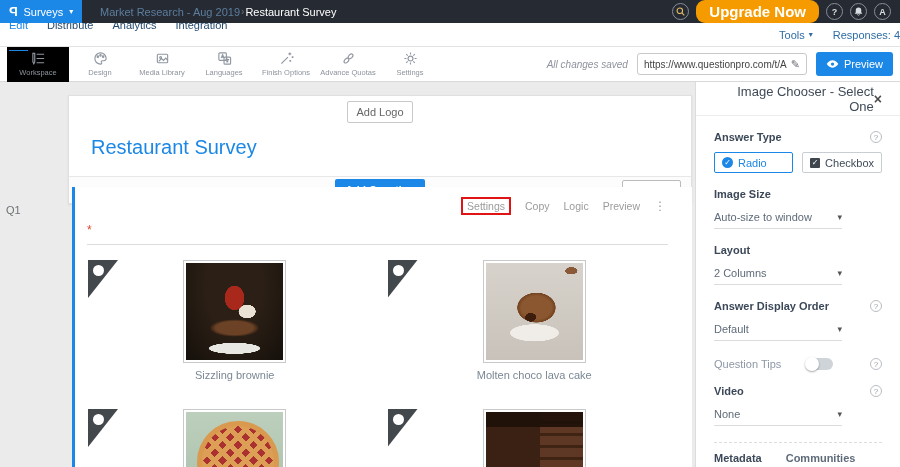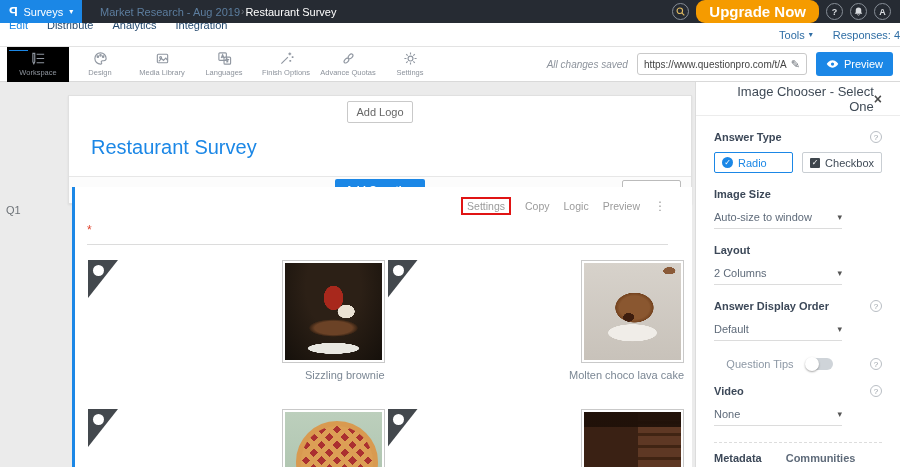--- a/index.html
+++ b/index.html
@@ -58,21 +58,21 @@
   .question-card { position:absolute; left:72px; top:105px; width:620px; height:300px; background:#fff; border-left:3px solid #1b87e6; }
   .q-actions { display:flex; justify-content:flex-end; align-items:center; gap:14px; padding:10px 26px 0 0; font-size:10.5px; color:#9b9b9b; }
   .q-action { cursor:pointer; }
   .settings-highlight { border:2px solid #e01414; padding:1px 4px; }
   .kebab { color:#9b9b9b; font-size:12px; cursor:pointer; }
   .q-text-row { display:flex; align-items:flex-start; gap:11px; margin:7px 24px 0 12px; padding-bottom:7px; border-bottom:1px solid #dcdcdc; cursor:text; }
   .required-marker { color:#e0442e; font-size:12px; padding-top:1px; }
   .q-text { color:#3c4858; font-size:13px; }
 
   .options-grid { display:grid; grid-template-columns:1fr 1fr; margin:15px 8px 0 10px; row-gap:27px; }
-  .option-cell { position:relative; display:flex; flex-direction:column; align-items:flex-end; cursor:pointer; }
+  .option-cell { position:relative; display:flex; flex-direction:column; align-items:center; cursor:pointer; }
   .flag { position:absolute; left:3px; top:0; width:30px; height:38px; background:#43484d; clip-path:polygon(0 0,100% 0,0 100%); cursor:pointer; }
   .flag-dot { position:absolute; left:5px; top:5px; width:11px; height:11px; border-radius:50%; background:#fff; }
   .img-frame { border:1px solid #c9c9c9; padding:2px; background:#fff; }
   .photo { width:97px; height:97px; }
   .caption { margin-top:6px; font-size:11px; color:#7b8794; min-height:13px; cursor:text; }
 
   .photo-brownie { background:
     radial-gradient(16px 20px at 50% 36%, #a8281c 0 60%, rgba(168,40,28,0) 62%),
     radial-gradient(14px 11px at 63% 50%, #eae2d4 0 60%, rgba(234,226,212,0) 62%),
     radial-gradient(34px 12px at 50% 67%, #6b4226 0 55%, rgba(67,40,21,.6) 70%, rgba(0,0,0,0) 72%),
@@ -106,21 +106,21 @@
   .help-circle { width:12px; height:12px; border:1px solid #b9bec4; border-radius:50%; color:#9aa1a8; font-size:8px; display:flex; align-items:center; justify-content:center; cursor:pointer; flex:none; }
   .answer-type-row { display:flex; gap:9px; margin-top:9px; }
   .chip { height:21px; border:1px solid #c9ced3; border-radius:2px; display:flex; align-items:center; gap:5px; padding:0 7px; font-size:11px; color:#3f4a56; background:#fff; cursor:pointer; }
   .chip-radio { width:93px; }
   .chip-checkbox { flex:1; }
   .chip.selected { border-color:#1b87e6; color:#1b87e6; }
   .check-circle { width:11px; height:11px; border-radius:50%; background:#1b87e6; color:#fff; font-size:8px; display:flex; align-items:center; justify-content:center; flex:none; }
   .check-square { width:10px; height:10px; background:#3f464d; color:#fff; font-size:8px; display:flex; align-items:center; justify-content:center; border-radius:1px; flex:none; }
   .sb-select { display:flex; justify-content:space-between; align-items:center; width:128px; margin-top:11px; padding-bottom:5px; border-bottom:1px solid #dcdcdc; font-size:11px; color:#5f6b7a; cursor:pointer; }
   .sb-caret { color:#555; font-size:9px; }
-  .tips-row { display:flex; align-items:center; margin-top:17px;text-align:center; }
+  .tips-row { display:flex; align-items:center; margin-top:17px; }
   .tips-row .sb-label { width:92px; }
   .toggle { width:27px; height:12px; background:#cfd4d9; border-radius:6px; position:relative; cursor:pointer; }
   .toggle-knob { position:absolute; left:-1px; top:-1px; width:14px; height:14px; border-radius:50%; background:#fff; box-shadow:0 1px 2px rgba(0,0,0,.35); }
   .tips-row .help-circle { margin-left:auto; }
   .sb-divider { border-top:1px dashed #ddd; margin-top:16px; }
   .sb-tabs { display:flex; gap:24px; margin:9px -18px 0; padding:0 18px; border-bottom:1px solid #e2e2e2; }
   .sb-tab { font-size:11px; color:#5f6b7a; font-weight:bold; padding-bottom:8px; cursor:pointer; }
   .sb-tab.active { color:#3c4858; border-bottom:2px solid #1b87e6; margin-bottom:-1px; }
 </style>
 </head>

